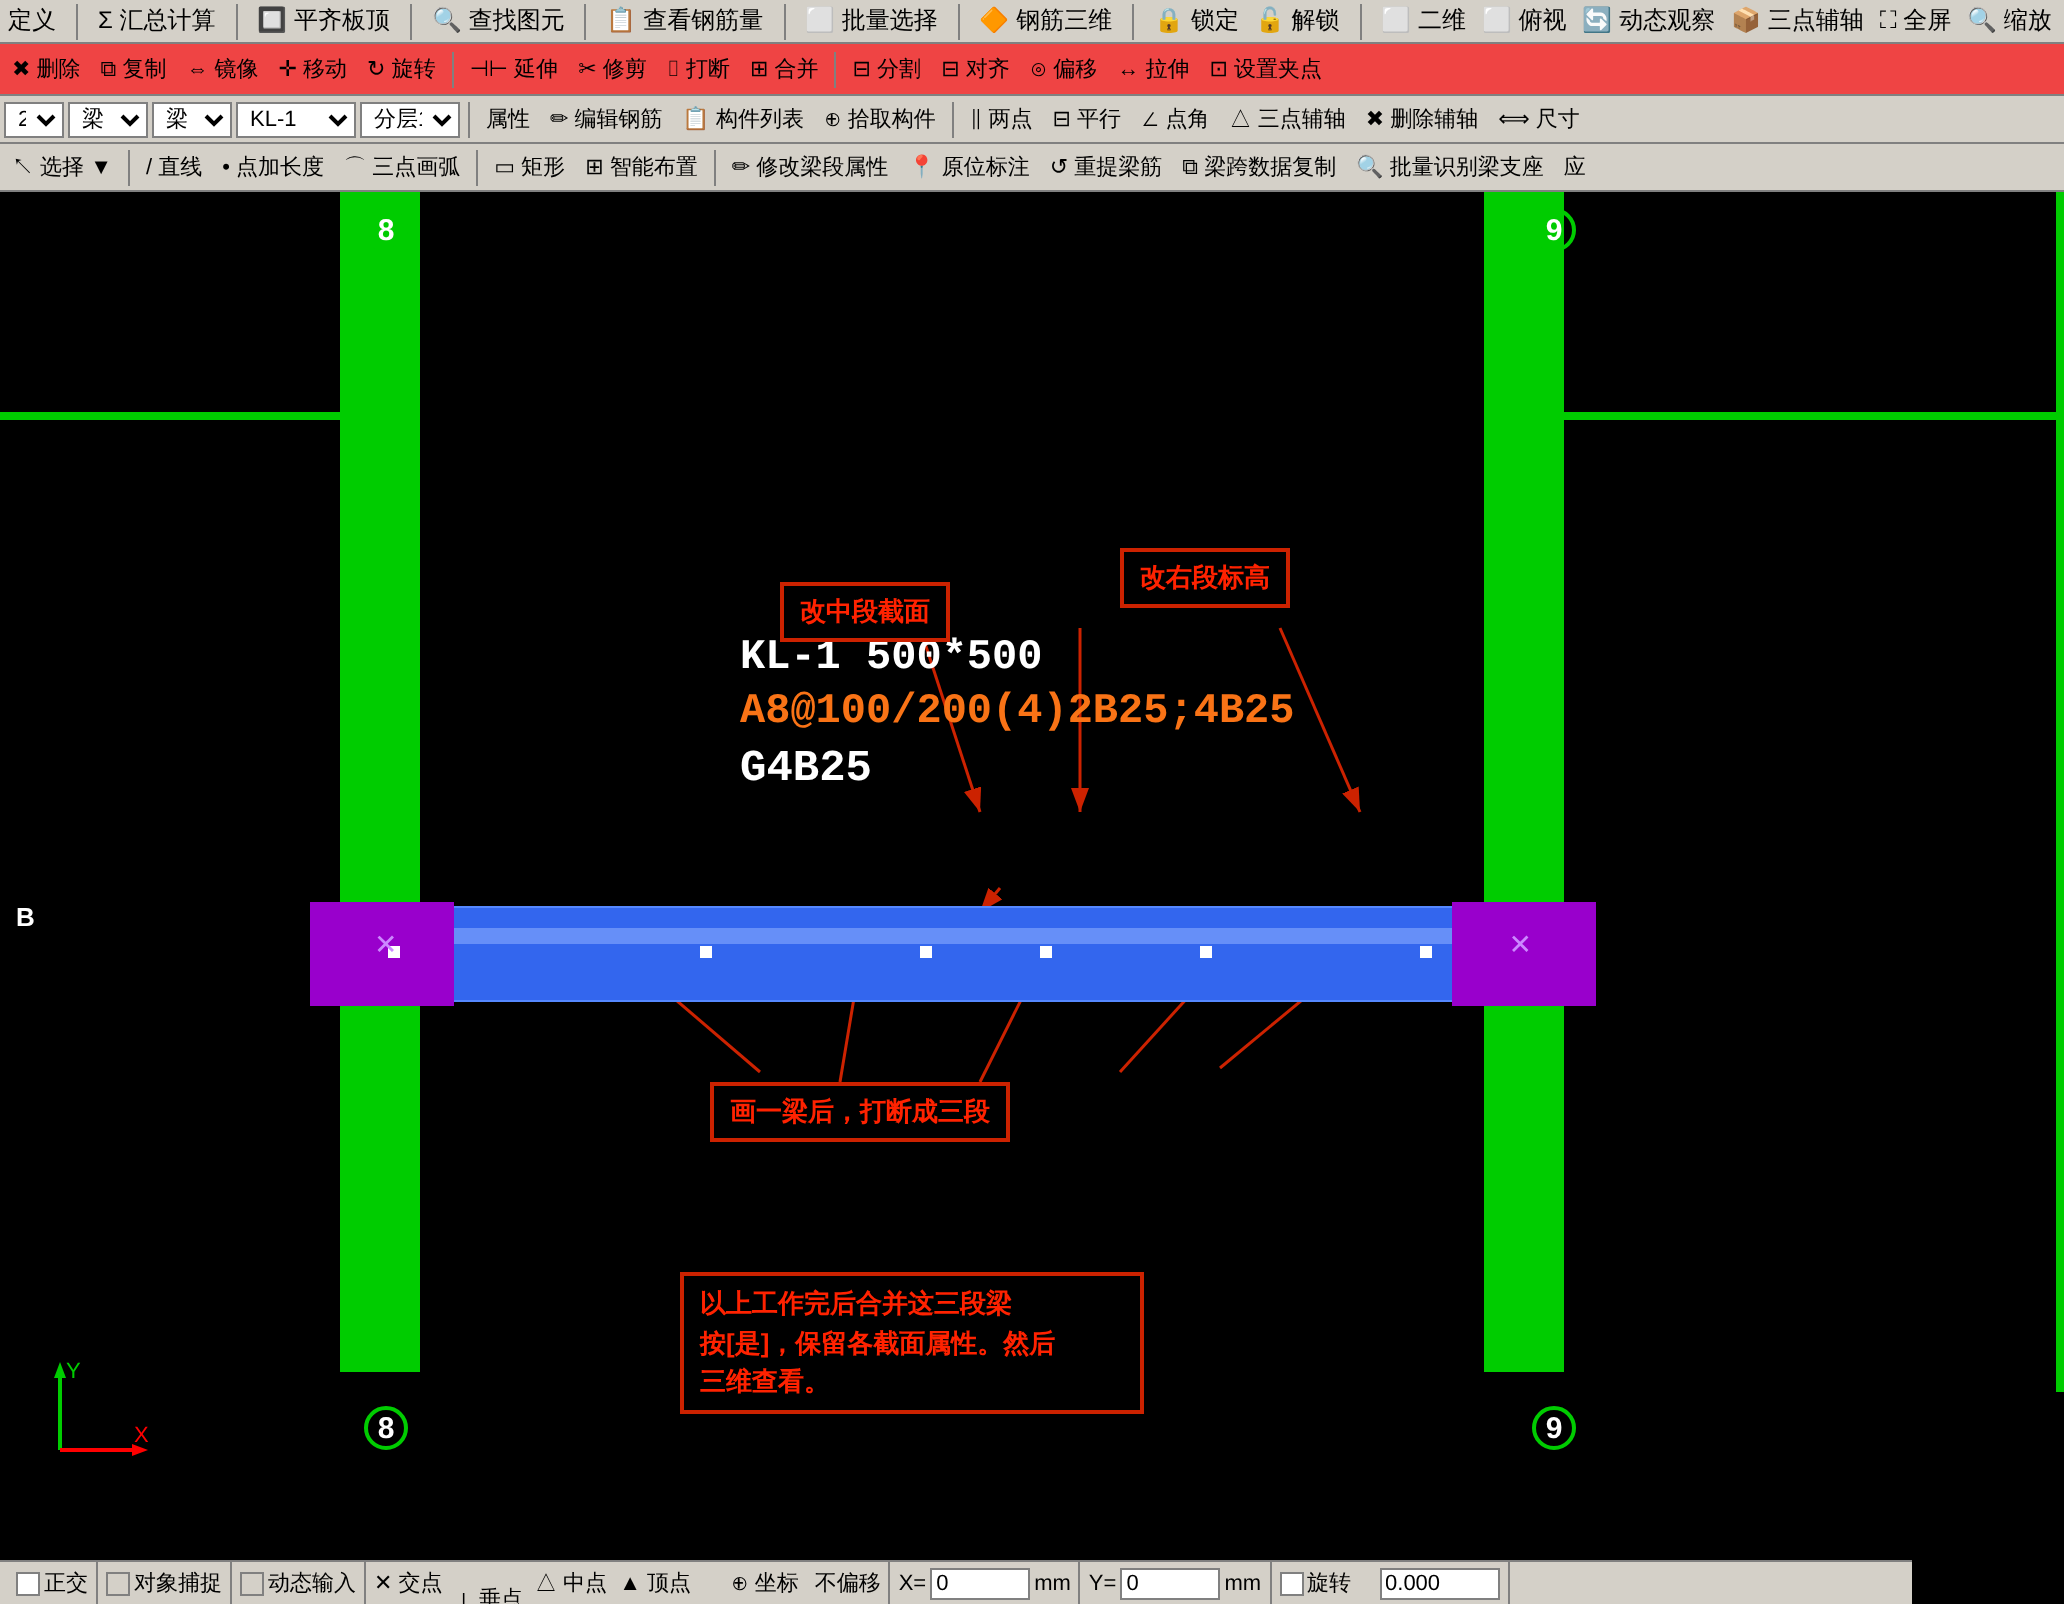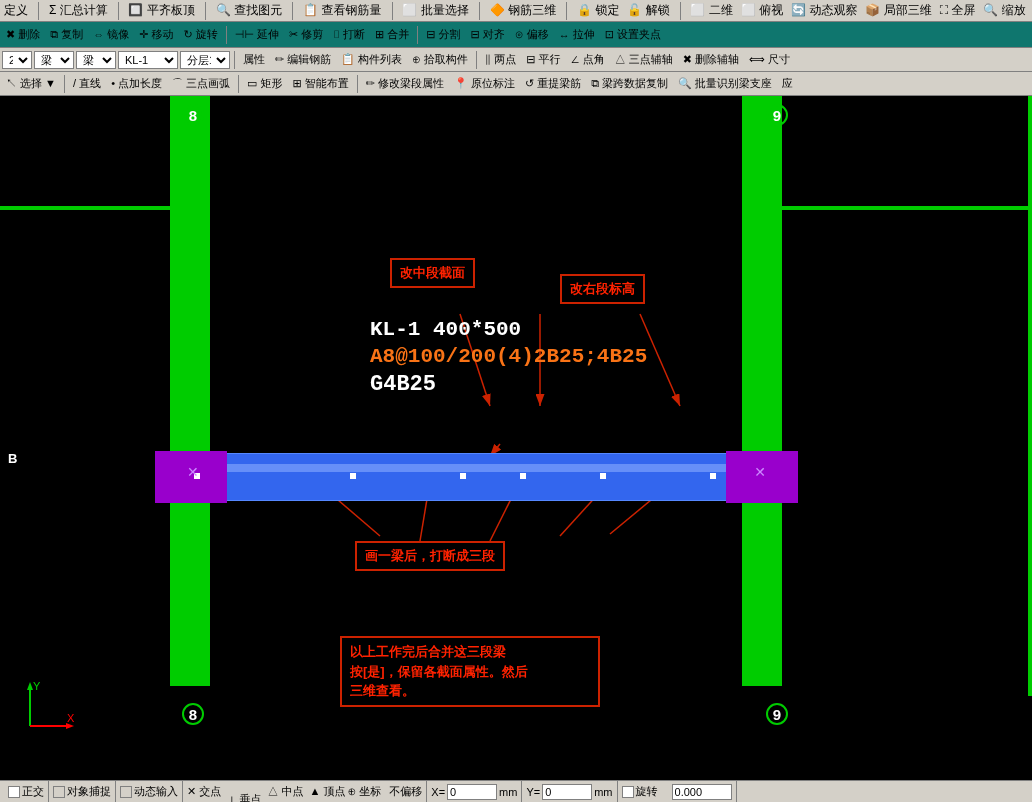--- a/index.html
+++ b/index.html
@@ -8,21 +8,21 @@
     
     #menu-bar {
       width: 100%; height: 22px; background: #d4d0c8;
       display: flex; align-items: center; padding: 0 4px; gap: 8px;
       font-size: 12px; color: #000; border-bottom: 1px solid #808080;
     }
     #menu-bar span { cursor: pointer; white-space: nowrap; }
 
     
     #toolbar1 {
-      width: 100%; height: 26px; background: #0f766e;
+      width: 100%; height: 26px; background: #ef4444;
       display: flex; align-items: center; padding: 0 2px; gap: 2px;
       font-size: 11px; color: #000; border-bottom: 1px solid #808080;
       flex-wrap: nowrap; overflow: hidden;
     }
     .tb-btn {
       display: flex; align-items: center; gap: 2px;
       padding: 1px 4px; cursor: pointer; white-space: nowrap;
       font-size: 11px; color: #000;
     }
     .tb-sep { width: 1px; height: 18px; background: #808080; margin: 0 2px; }
@@ -131,21 +131,21 @@
   <span>⬜ 批量选择</span>
   <span class="tb-sep"></span>
   <span>🔶 钢筋三维</span>
   <span class="tb-sep"></span>
   <span>🔒 锁定</span>
   <span>🔓 解锁</span>
   <span class="tb-sep"></span>
   <span>⬜ 二维</span>
   <span>⬜ 俯视</span>
   <span>🔄 动态观察</span>
-  <span>📦 局部三维</span>
+  <span>📦 三点辅轴</span>
   <span>⛶ 全屏</span>
   <span>🔍 缩放</span>
 </div>
 
 <div id="toolbar1">
   <span class="tb-btn">✖ 删除</span>
   <span class="tb-btn">⧉ 复制</span>
   <span class="tb-btn">⇔ 镜像</span>
   <span class="tb-btn">✛ 移动</span>
   <span class="tb-btn">↻ 旋转</span>
@@ -260,32 +260,32 @@
   <div class="cross" style="right:266px;top:368px;z-index:6;">✕</div>
 
   <div style="position:absolute;left:182px;top:8px;color:#fff;font-size:15px;font-weight:bold;width:22px;height:22px;border:2px solid #00cc00;border-radius:50%;display:flex;align-items:center;justify-content:center;z-index:5;">8</div>
   <div style="position:absolute;right:244px;top:8px;color:#fff;font-size:15px;font-weight:bold;width:22px;height:22px;border:2px solid #00cc00;border-radius:50%;display:flex;align-items:center;justify-content:center;z-index:5;">9</div>
   <div style="position:absolute;left:182px;bottom:55px;color:#fff;font-size:15px;font-weight:bold;width:22px;height:22px;border:2px solid #00cc00;border-radius:50%;display:flex;align-items:center;justify-content:center;z-index:5;">8</div>
   <div style="position:absolute;right:244px;bottom:55px;color:#fff;font-size:15px;font-weight:bold;width:22px;height:22px;border:2px solid #00cc00;border-radius:50%;display:flex;align-items:center;justify-content:center;z-index:5;">9</div>
 
   <div style="position:absolute;left:8px;top:355px;color:#fff;font-size:13px;font-weight:bold;z-index:5;">B</div>
 
   <div id="beam-label" style="position:absolute;left:370px;top:220px;z-index:6;">
-    <div style="color:#fff;font-size:21px;font-family:'Courier New',monospace;font-weight:bold;">KL-1 400*500</div>
+    <div style="color:#fff;font-size:21px;font-family:'Courier New',monospace;font-weight:bold;">KL-1 500*500</div>
     <div style="color:#f97316;font-size:21px;font-family:'Courier New',monospace;font-weight:bold;">A8@100/200(4)2B25;4B25</div>
     <div style="color:#fff;font-size:22px;font-family:'Courier New',monospace;font-weight:bold;">G4B25</div>
   </div>
 
-  <div class="ann-box" style="left:390px;top:162px;z-index:7;text-align:center;">改中段截面</div>
+  <div class="ann-box" style="left:390px;top:195px;z-index:7;text-align:center;">改中段截面</div>
 
   <div class="ann-box" style="left:560px;top:178px;z-index:7;">改右段标高</div>
 
   <div class="ann-box" style="left:355px;top:445px;z-index:7;">画一梁后，打断成三段</div>
 
-  <div class="ann-box" style="left:340px;top:540px;z-index:7;white-space:normal;width:260px;line-height:1.5;">
+  <div class="ann-box" style="left:340px;top:540px;z-index:7;white-space:normal;width:232px;line-height:1.5;">
     <div>以上工作完后合并这三段梁</div>
     <div>按[是]，保留各截面属性。然后</div>
     <div>三维查看。</div>
   </div>
 
   <div style="position:absolute;left:0;top:110px;width:172px;height:4px;background:#00cc00;z-index:1;"></div>
   <div style="position:absolute;right:0;top:110px;width:250px;height:4px;background:#00cc00;z-index:1;"></div>
 
   <div style="position:absolute;right:0;top:0;width:4px;height:600px;background:#00cc00;"></div>
 
@@ -297,39 +297,39 @@
       <text x="18" y="14" fill="#00cc00" font-size="11">Y</text>
 
       <line x1="15" y1="50" x2="55" y2="50" stroke="#ff0000" stroke-width="2"></line>
       <polygon points="59,50 51,47 51,53" fill="#ff0000"></polygon>
       <text x="52" y="46" fill="#ff0000" font-size="11">X</text>
     </svg>
   </div>
 
 </div>
 
-<div id="status-bar" style="position:fixed;bottom:0;left:0;width:1032px;height:22px;background:#d4d0c8;display:flex;align-items:center;font-size:11px;border-top:1px solid #808080;gap:0;">
+<div id="status-bar" style="position:fixed;bottom:0;left:0;width:956px;height:22px;background:#d4d0c8;display:flex;align-items:center;font-size:11px;border-top:1px solid #808080;gap:0;">
   <div class="status-item">
     <div class="status-checkbox"></div>
     <span>正交</span>
   </div>
   <div class="status-item">
     <div class="status-checkbox" style="background:#d4d0c8;"></div>
     <span>对象捕捉</span>
   </div>
   <div class="status-item">
     <div class="status-checkbox" style="background:#d4d0c8;"></div>
     <span>动态输入</span>
   </div>
   <div class="status-item" style="border:none;">
     <span>✕ 交点</span>
     <span style="margin-left:4px;margin-top:16px;">⊥ 垂点</span>
     <span style="margin-left:4px;">△ 中点</span>
     <span style="margin-left:4px;">▲ 顶点</span>
-    <span style="margin-left:0;">⊕ 坐标</span>
+    <span style="margin-left:18px;">⊕ 坐标</span>
   </div>
   <div class="status-item">
     <span>不偏移</span>
   </div>
   <div class="status-item">
     <span>X=</span>
     <input class="status-input" type="text" value="0" style="">
     <span>mm</span>
   </div>
   <div class="status-item">

